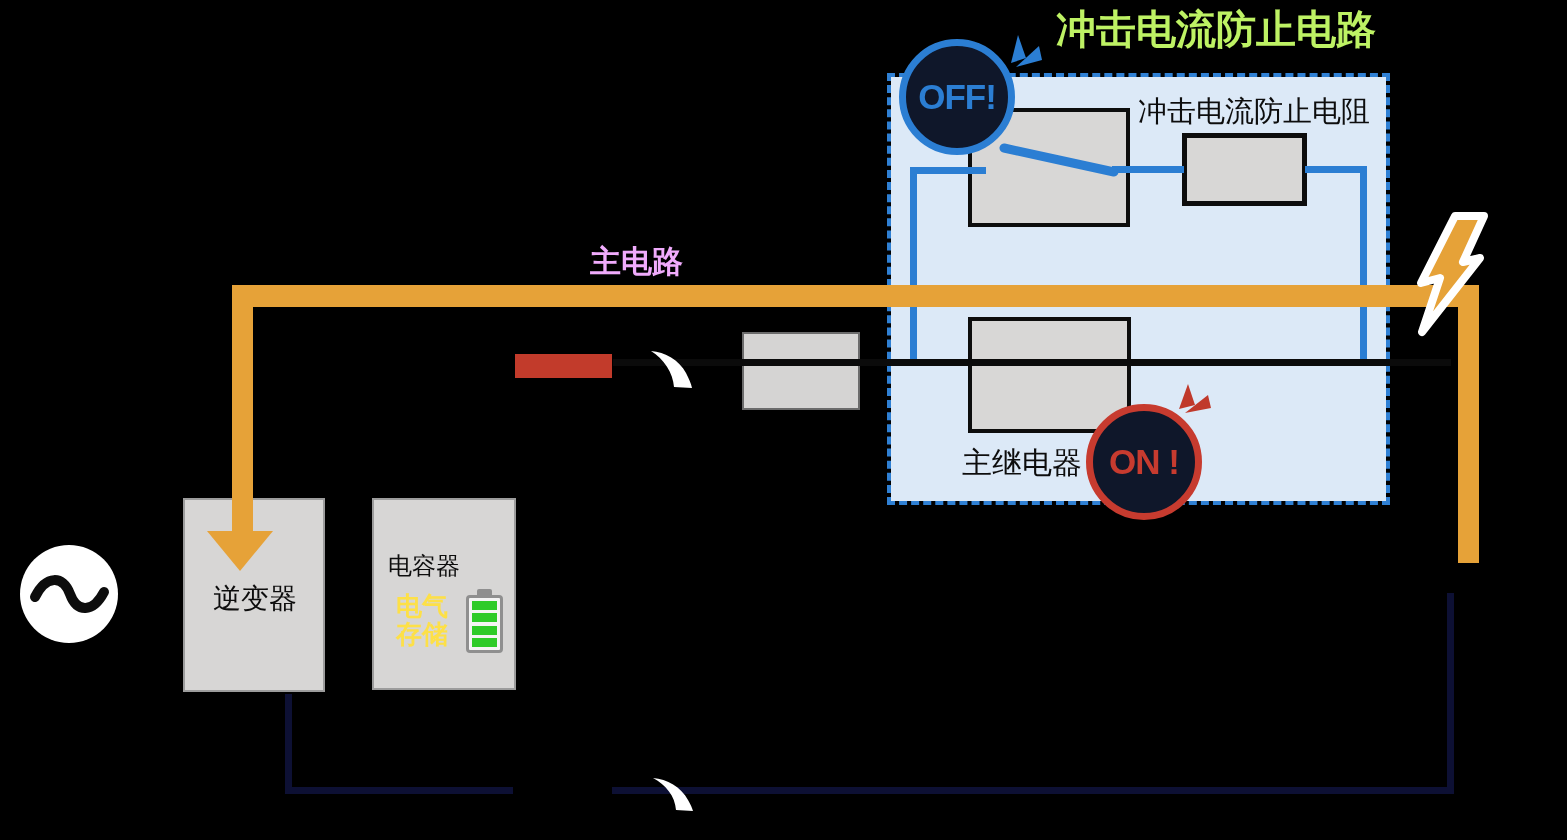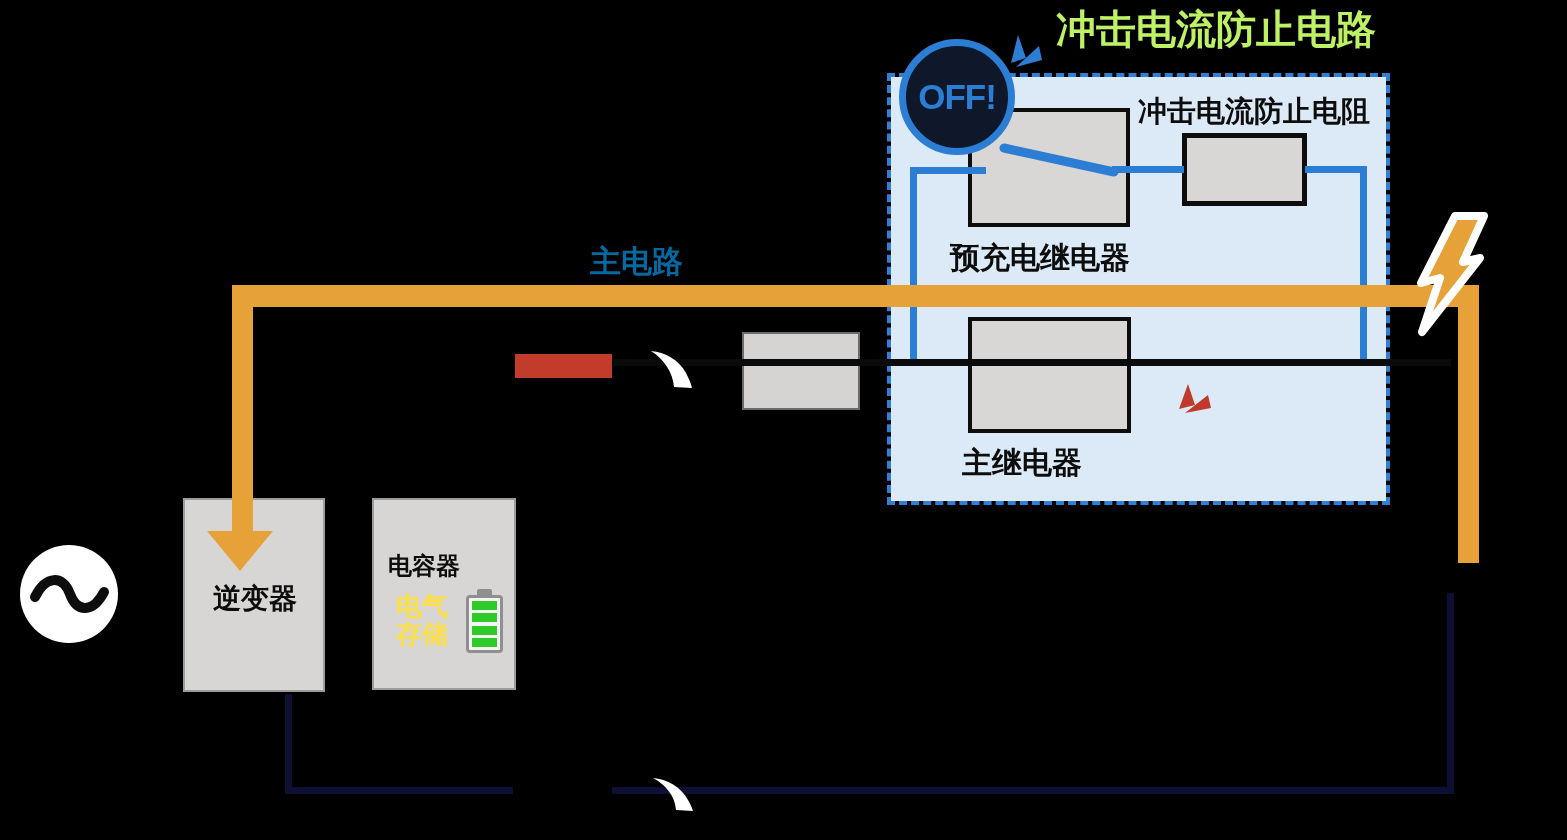--- a/index.html
+++ b/index.html
@@ -47,26 +47,26 @@
   #off-badge{left:899px;top:39px;width:116px;height:116px;border:7px solid #2b7ed3;color:#2b7ed3;}
   #on-badge{left:1086px;top:404px;width:116px;height:116px;border:7px solid #c73b2f;color:#c73b2f;}
   
   #ac-circle{left:20px;top:545px;width:98px;height:98px;border-radius:50%;background:#fff;}
   
   #battery{left:466px;top:589px;width:37px;height:64px;}
   #battery .cap{position:absolute;left:11px;top:0;width:15px;height:8px;background:#8f8f8f;border-radius:2px 2px 0 0;}
   #battery .body{position:absolute;left:0;top:6px;width:37px;height:58px;border:3px solid #8f8f8f;border-radius:4px;background:#f4f4f4;box-sizing:border-box;display:flex;flex-direction:column;justify-content:space-between;padding:3px;}
   #battery .bar{height:9px;background:#2ecb28;}
   
-  .lbl{color:#0d0d0d;font-weight:bold;white-space:nowrap;}
+  .lbl{color:#0d0d0d;font-weight:normal;white-space:nowrap;}
   #title{left:1056px;top:2px;font-size:40px;font-weight:bold;color:#bef264;white-space:nowrap;}
   #lbl-resistor{left:1138px;top:92px;font-size:29px;}
   #lbl-precharge{left:950px;top:238px;font-size:30px;}
   #lbl-mainrelay{left:952px;top:443px;font-size:30px;margin-left:10px;}
-  #lbl-maincircuit{left:590px;top:241px;font-size:31px;font-weight:bold;color:#0369a1;white-space:nowrap;}
+  #lbl-maincircuit{left:590px;top:241px;font-size:31px;font-weight:bold;color:#f0abfc;white-space:nowrap;}
   #lbl-inverter{left:213px;top:580px;font-size:28px;text-align:center;}
   #lbl-capacitor{left:388px;top:550px;font-size:24px;}
   #lbl-storage{left:396px;top:592px;font-size:26px;font-weight:bold;color:#fde047;line-height:28px;white-space:nowrap;}
   #overlay{left:0;top:0;width:1567px;height:840px;pointer-events:none;}
 </style>
 </head>
 <body>
 
 <div id="stage">
 
@@ -105,24 +105,26 @@
       <div class="bar"></div>
       <div class="bar"></div>
       <div class="bar"></div>
       <div class="bar"></div>
     </div>
   </div>
 
   <div class="abs badge" id="off-badge">
     <span>OFF!</span>
   </div>
+  <div class="abs badge" id="on-badge">
+    <span>ON !</span>
+  </div>
 
   <div class="abs" id="title">冲击电流防止电路</div>
   <div class="abs lbl" id="lbl-resistor">冲击电流防止电阻</div>
-  <div class="abs lbl" id="lbl-precharge">预充电继电器</div>
   <div class="abs lbl" id="lbl-mainrelay">主继电器</div>
   <div class="abs" id="lbl-maincircuit">主电路</div>
   <div class="abs lbl" id="lbl-inverter">逆变器</div>
   <div class="abs lbl" id="lbl-capacitor">电容器</div>
   <div class="abs" id="lbl-storage">
     <div>电气</div>
     <div>存储</div>
   </div>
 
   <svg class="abs" id="overlay" viewBox="0 0 1567 840" xmlns="http://www.w3.org/2000/svg">

